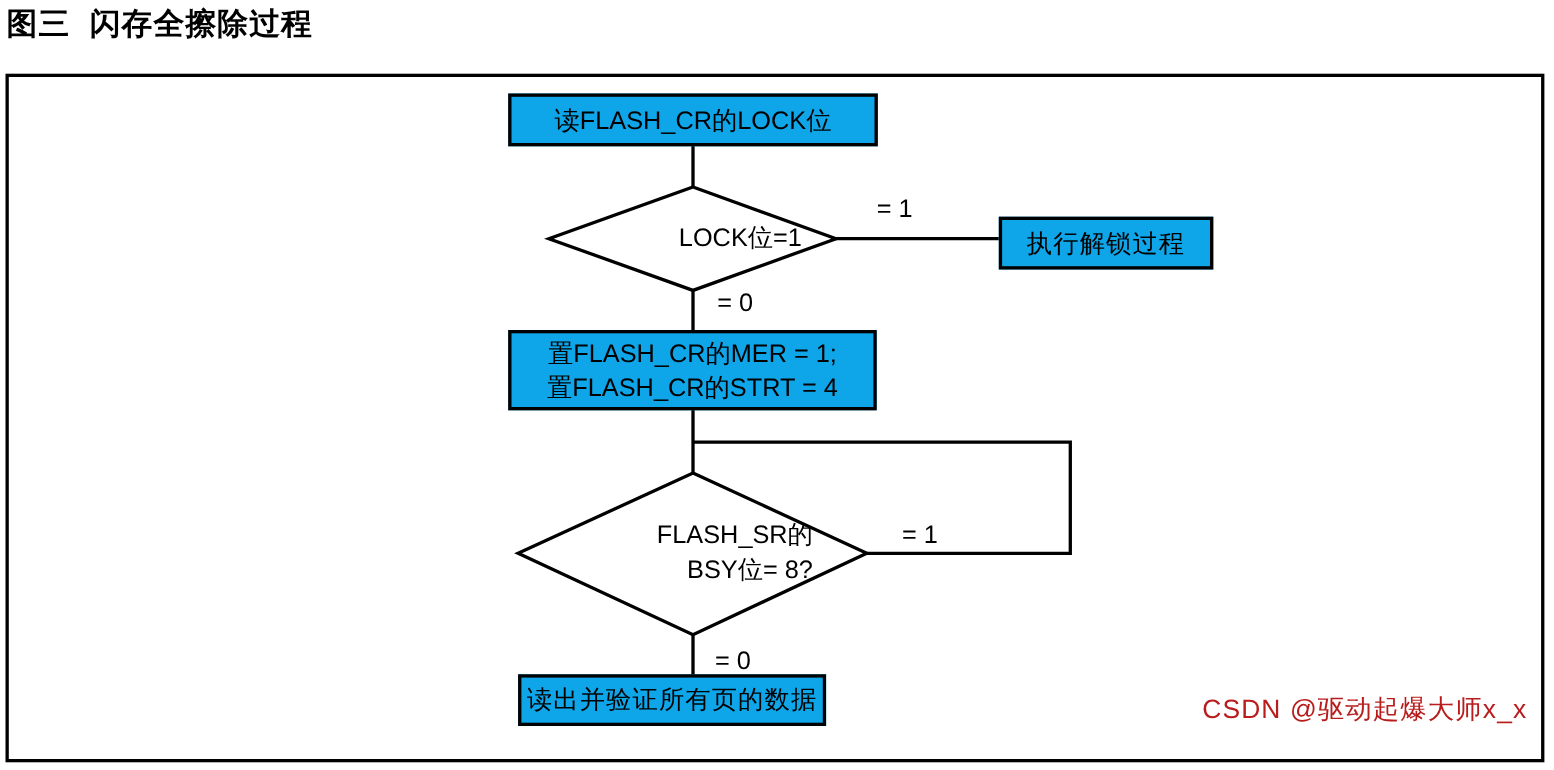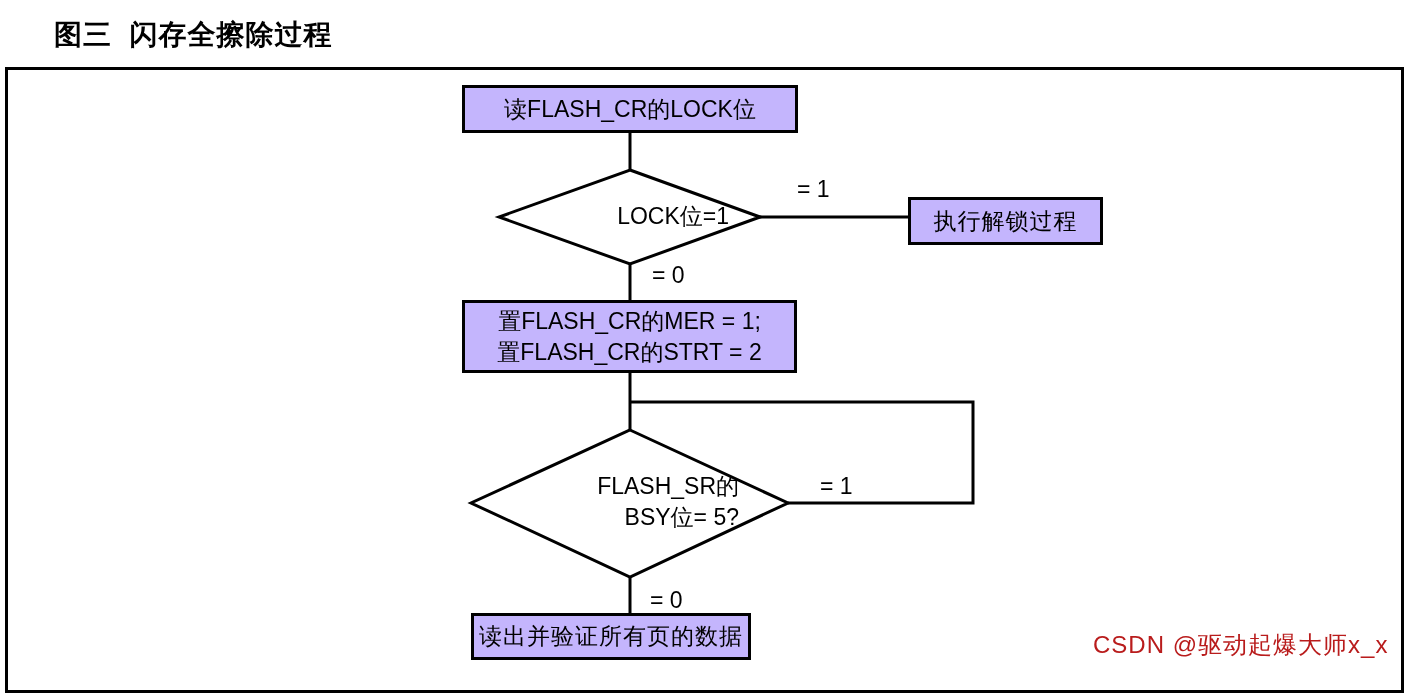--- a/index.html
+++ b/index.html
@@ -12,47 +12,46 @@
     width: 1413px;
     height: 700px;
     background: #ffffff;
     overflow: hidden;
     font-family: "Liberation Sans", "DejaVu Sans", sans-serif;
     color: #000000;
   }
   .title {
     position: absolute;
     left: 6px;
-    top: 16px;
+    top: 3px;
     font-size: 28px;
     font-weight: bold;
     white-space: pre;
     letter-spacing: 1px;
-    margin-left: 48px;
   }
   .frame {
     position: absolute;
     left: 5px;
     top: 67px;
     width: 1399px;
     height: 626px;
     border: 3px solid #000000;
     box-sizing: border-box;
     background: #ffffff;
   }
   .wires {
     position: absolute;
     left: 0;
     top: 0;
     width: 1413px;
     height: 700px;
   }
   .pbox {
     position: absolute;
-    background: #c4b5fd;
+    background: #0ea5e9;
     border: 3px solid #000000;
     box-sizing: border-box;
     display: flex;
     flex-direction: column;
     align-items: center;
     justify-content: center;
     font-size: 23px;
     text-align: center;
     line-height: 31px;
     white-space: nowrap;
@@ -120,26 +119,26 @@
 
   <div class="elabel" id="elabel-lock-yes">= 1</div>
   <div class="elabel" id="elabel-lock-no">= 0</div>
 
   <div class="pbox" id="box-unlock">
     <span>执行解锁过程</span>
   </div>
 
   <div class="pbox" id="box-set-bits">
     <span>置FLASH_CR的MER = 1;</span>
-    <span>置FLASH_CR的STRT = 2</span>
+    <span>置FLASH_CR的STRT = 4</span>
   </div>
 
   <div class="dlabel" id="label-bsy">
     <div>FLASH_SR的</div>
-    <div>BSY位= 5?</div>
+    <div>BSY位= 8?</div>
   </div>
 
   <div class="elabel" id="elabel-bsy-yes">= 1</div>
   <div class="elabel" id="elabel-bsy-no">= 0</div>
 
   <div class="pbox" id="box-verify">
     <span>读出并验证所有页的数据</span>
   </div>
 
   <div class="watermark">CSDN @驱动起爆大师x_x</div>

